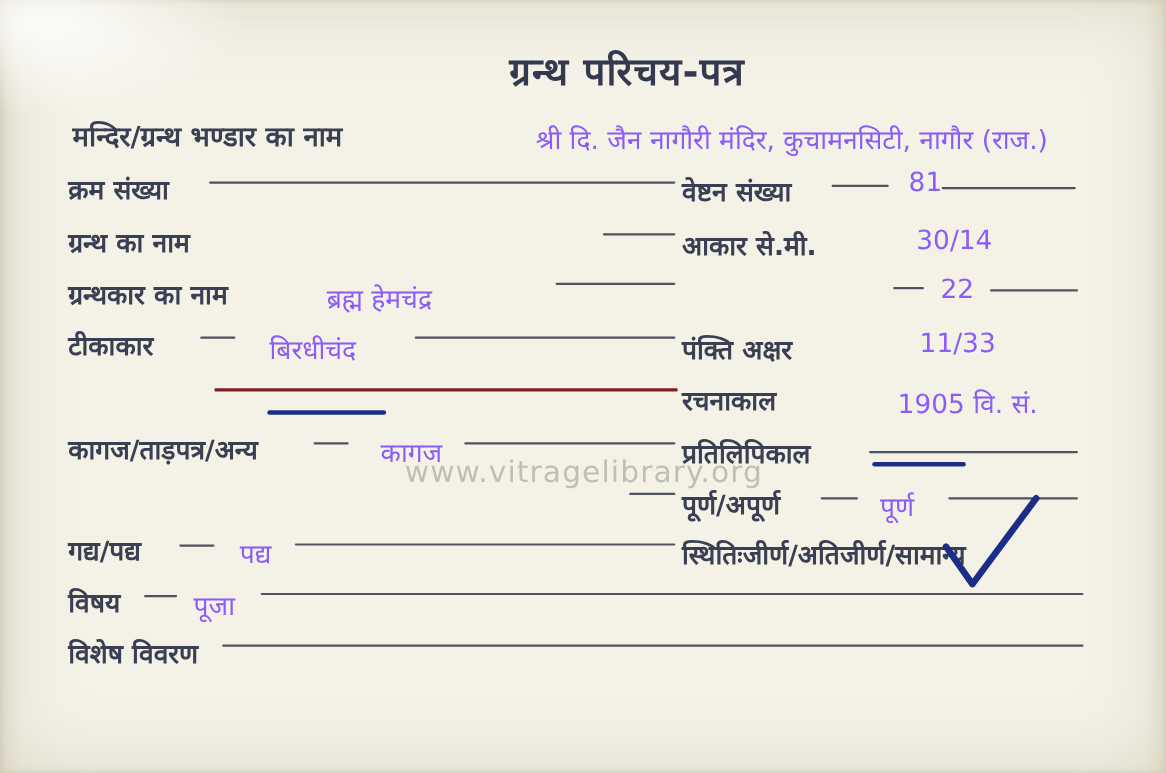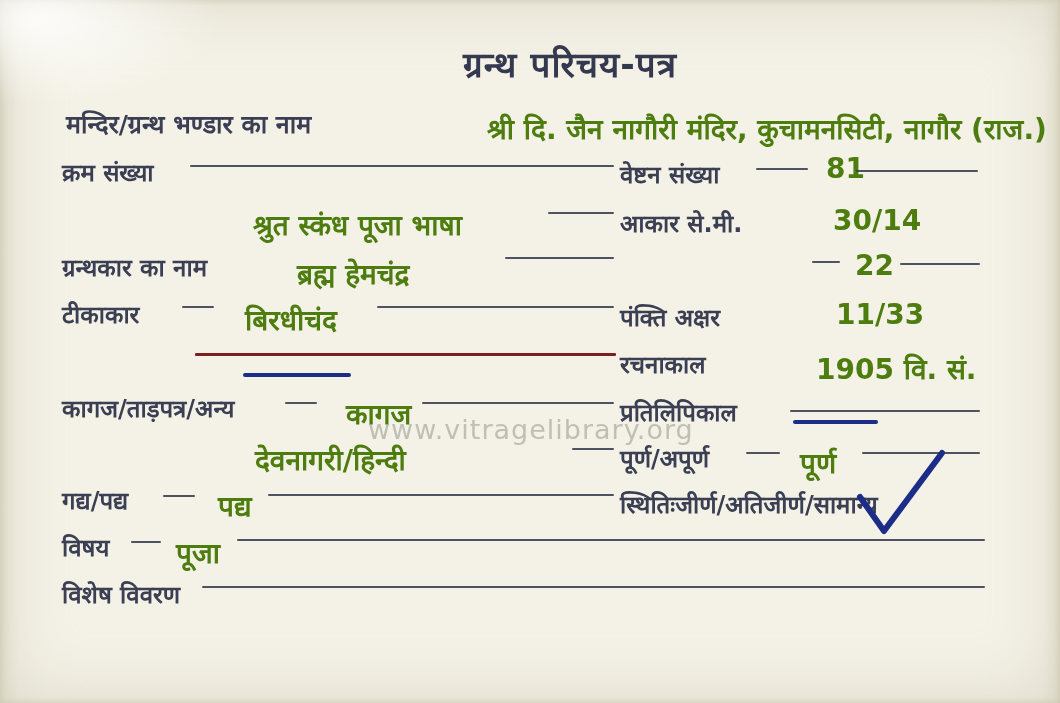--- a/index.html
+++ b/index.html
@@ -28,22 +28,22 @@
     margin-left:40px;
   }
   .label {
     position:absolute;
     font-size:24px; font-weight:600;
     color:#3b3f53;
     white-space:nowrap;
   }
   .value {
     position:absolute;
-    font-size:28px; font-weight:bold;
-    color:#4d7c0f;
+    font-size:24px; font-weight:normal;
+    color:#8b5cf6;
     white-space:nowrap;
   }
   .rule {
     position:absolute; height:2px;
     background:#383c4e;
     opacity:0.88;
     border-radius:1px;
   }
   .rule.red { background:#7d2020; height:3px; opacity:1; }
   .rule.pen { background:#1c2d88; height:4px; opacity:1; border-radius:2px; }
@@ -65,21 +65,21 @@
   <span class="label" style="left:66px;top:106px;font-size:25px">मन्दिर/ग्रन्थ भण्डार का नाम</span>
   <span class="value" style="left:487px;top:109px">श्री दि. जैन नागौरी मंदिर, कुचामनसिटी, नागौर (राज.)</span>
 
   <span class="label" style="left:62px;top:155px">क्रम संख्या</span>
   <div class="rule" style="left:190px;top:165px;width:424px"></div>
   <span class="label" style="left:620px;top:157px">वेष्टन संख्या</span>
   <div class="rule" style="left:756px;top:168px;width:52px"></div>
   <span class="value" style="left:826px;top:152px">81</span>
   <div class="rule" style="left:856px;top:170px;width:122px"></div>
 
-  <span class="value" style="left:253px;top:205px">श्रुत स्कंध पूजा भाषा</span>
+  <span class="label" style="left:62px;top:203px">ग्रन्थ का नाम</span>
   <div class="rule" style="left:548px;top:212px;width:66px"></div>
   <span class="label" style="left:620px;top:206px">आकार से.मी.</span>
   <span class="value" style="left:833px;top:204px">30/14</span>
 
   <span class="label" style="left:62px;top:250px">ग्रन्थकार का नाम</span>
   <span class="value" style="left:297px;top:254px">ब्रह्म हेमचंद्र</span>
   <div class="rule" style="left:505px;top:257px;width:109px"></div>
   <div class="rule" style="left:812px;top:261px;width:28px"></div>
   <span class="value" style="left:855px;top:249px">22</span>
   <div class="rule" style="left:900px;top:263px;width:80px"></div>
@@ -97,21 +97,20 @@
   <span class="value" style="left:816px;top:349px">1905 वि. सं.</span>
 
   <span class="label" style="left:62px;top:391px">कागज/ताड़पत्र/अन्य</span>
   <div class="rule" style="left:285px;top:402px;width:32px"></div>
   <span class="value" style="left:346px;top:394px">कागज</span>
   <div class="rule" style="left:422px;top:402px;width:192px"></div>
   <span class="label" style="left:620px;top:395px">प्रतिलिपिकाल</span>
   <div class="rule" style="left:790px;top:410px;width:190px"></div>
   <div class="rule pen" style="left:793px;top:420px;width:85px"></div>
 
-  <span class="value" style="left:255px;top:440px">देवनागरी/हिन्दी</span>
   <div class="rule" style="left:572px;top:448px;width:42px"></div>
   <span class="label" style="left:620px;top:441px">पूर्ण/अपूर्ण</span>
   <div class="rule" style="left:746px;top:452px;width:34px"></div>
   <span class="value" style="left:800px;top:443px">पूर्ण</span>
   <div class="rule" style="left:862px;top:452px;width:118px"></div>
 
   <span class="label" style="left:62px;top:483px">गद्य/पद्य</span>
   <div class="rule" style="left:163px;top:495px;width:32px"></div>
   <span class="value" style="left:218px;top:486px">पद्य</span>
   <div class="rule" style="left:268px;top:494px;width:346px"></div>

